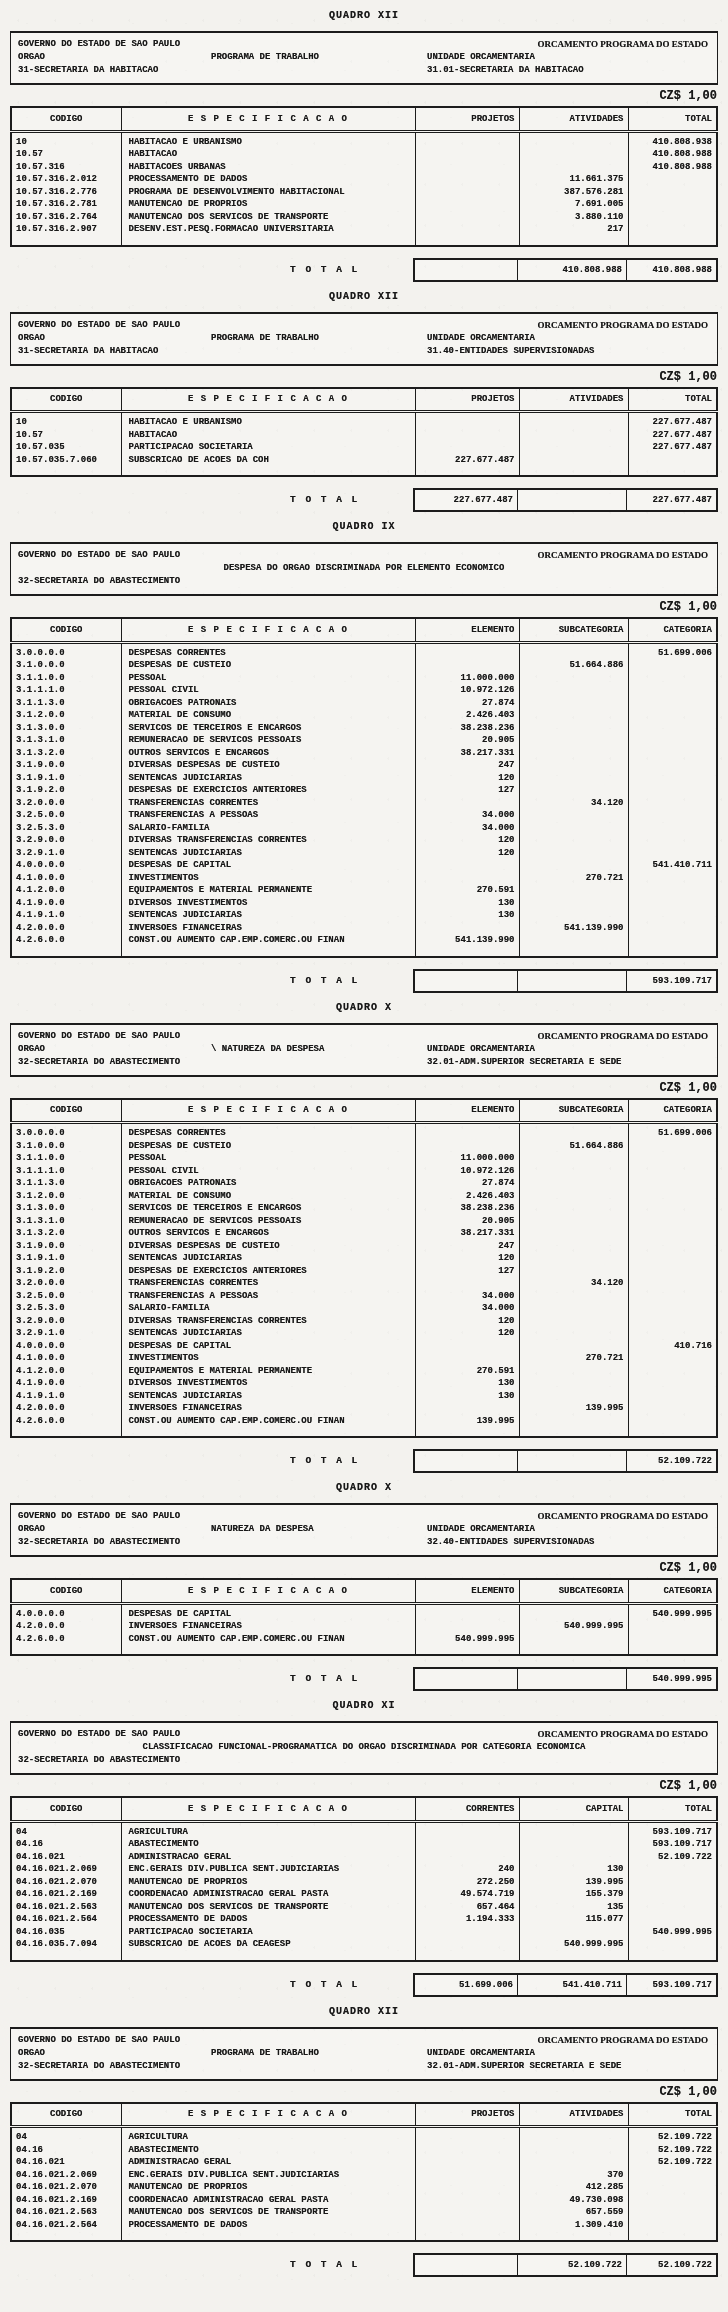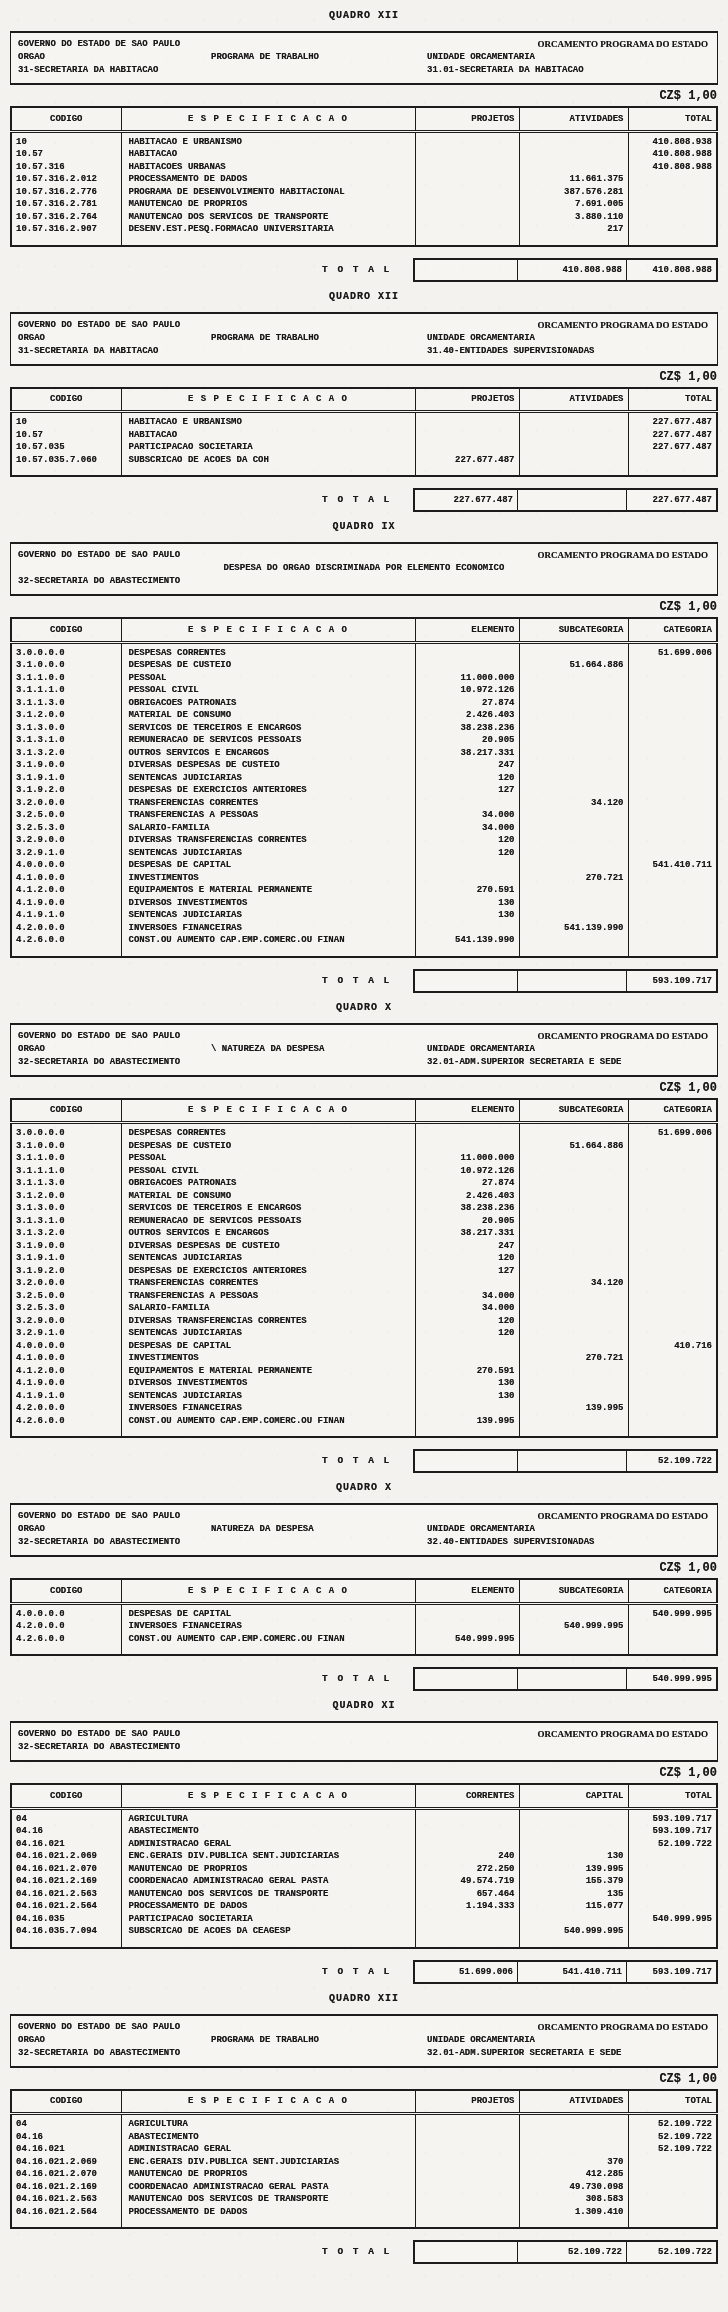--- a/index.html
+++ b/index.html
@@ -72,21 +72,21 @@
   .th-spec { text-align: center; letter-spacing: 1px; }
   .th-n { text-align: right; padding-right: 4px; }
   table.btable td { height: 12.5px; line-height: 12.5px; vertical-align: top; }
   tbody tr:first-child td { padding-top: 3px; }
   tbody tr:last-child td { padding-bottom: 9px; }
   .td-code { padding-left: 4px; }
   .td-spec { padding-left: 7px; }
   .td-n { text-align: right; padding-right: 4px; }
   .trow { position: relative; height: 24px; margin: 11px 0 9px 0; }
   .tlabel {
-    position: absolute; left: 312px; top: 6px;
+    position: absolute; left: 280px; top: 6px;
     font-size: 9.5px; letter-spacing: 2px;
     text-shadow: 0 0 0.5px rgba(0,0,0,.6);
   }
   .tbox {
     position: absolute; left: 403px; top: 0;
     width: 305px; height: 24px;
     border: 2px solid #1c1c1c;
     display: flex;
     background: rgba(255,255,255,0.25);
   }
@@ -791,20 +791,26 @@
   </section>
 
   <section class="sec">
     <div class="qtitle">QUADRO XI</div>
     <div class="hbox">
       <div class="hrow">
         <span class="hl">GOVERNO DO ESTADO DE SAO PAULO</span>
         <span class="hr-end">ORCAMENTO PROGRAMA DO ESTADO</span>
       </div>
       <div class="hrow">
+        <span class="hl"></span>
+        <span class="hc"></span>
+        <span class="hrc"></span>
+        <span class="hsub">CLASSIFICACAO FUNCIONAL-PROGRAMATICA DO ORGAO DISCRIMINADA POR CATEGORIA ECONOMICA</span>
+      </div>
+      <div class="hrow">
         <span class="hl">32-SECRETARIA DO ABASTECIMENTO</span>
         <span class="hrc"></span>
       </div>
     </div>
     <div class="currency">CZ$ 1,00</div>
     <table class="btable">
       <colgroup>
           <col class="c-code">
           <col class="c-spec">
           <col class="c-n1">
@@ -979,21 +985,21 @@
             <td class="td-code">04.16.021.2.169</td>
             <td class="td-spec">COORDENACAO ADMINISTRACAO GERAL PASTA</td>
             <td class="td-n"></td>
             <td class="td-n">49.730.098</td>
             <td class="td-n"></td>
           </tr>
           <tr>
             <td class="td-code">04.16.021.2.563</td>
             <td class="td-spec">MANUTENCAO DOS SERVICOS DE TRANSPORTE</td>
             <td class="td-n"></td>
-            <td class="td-n">308.583</td>
+            <td class="td-n">657.559</td>
             <td class="td-n"></td>
           </tr>
           <tr>
             <td class="td-code">04.16.021.2.564</td>
             <td class="td-spec">PROCESSAMENTO DE DADOS</td>
             <td class="td-n"></td>
             <td class="td-n">1.309.410</td>
             <td class="td-n"></td>
           </tr>
         </tbody>

